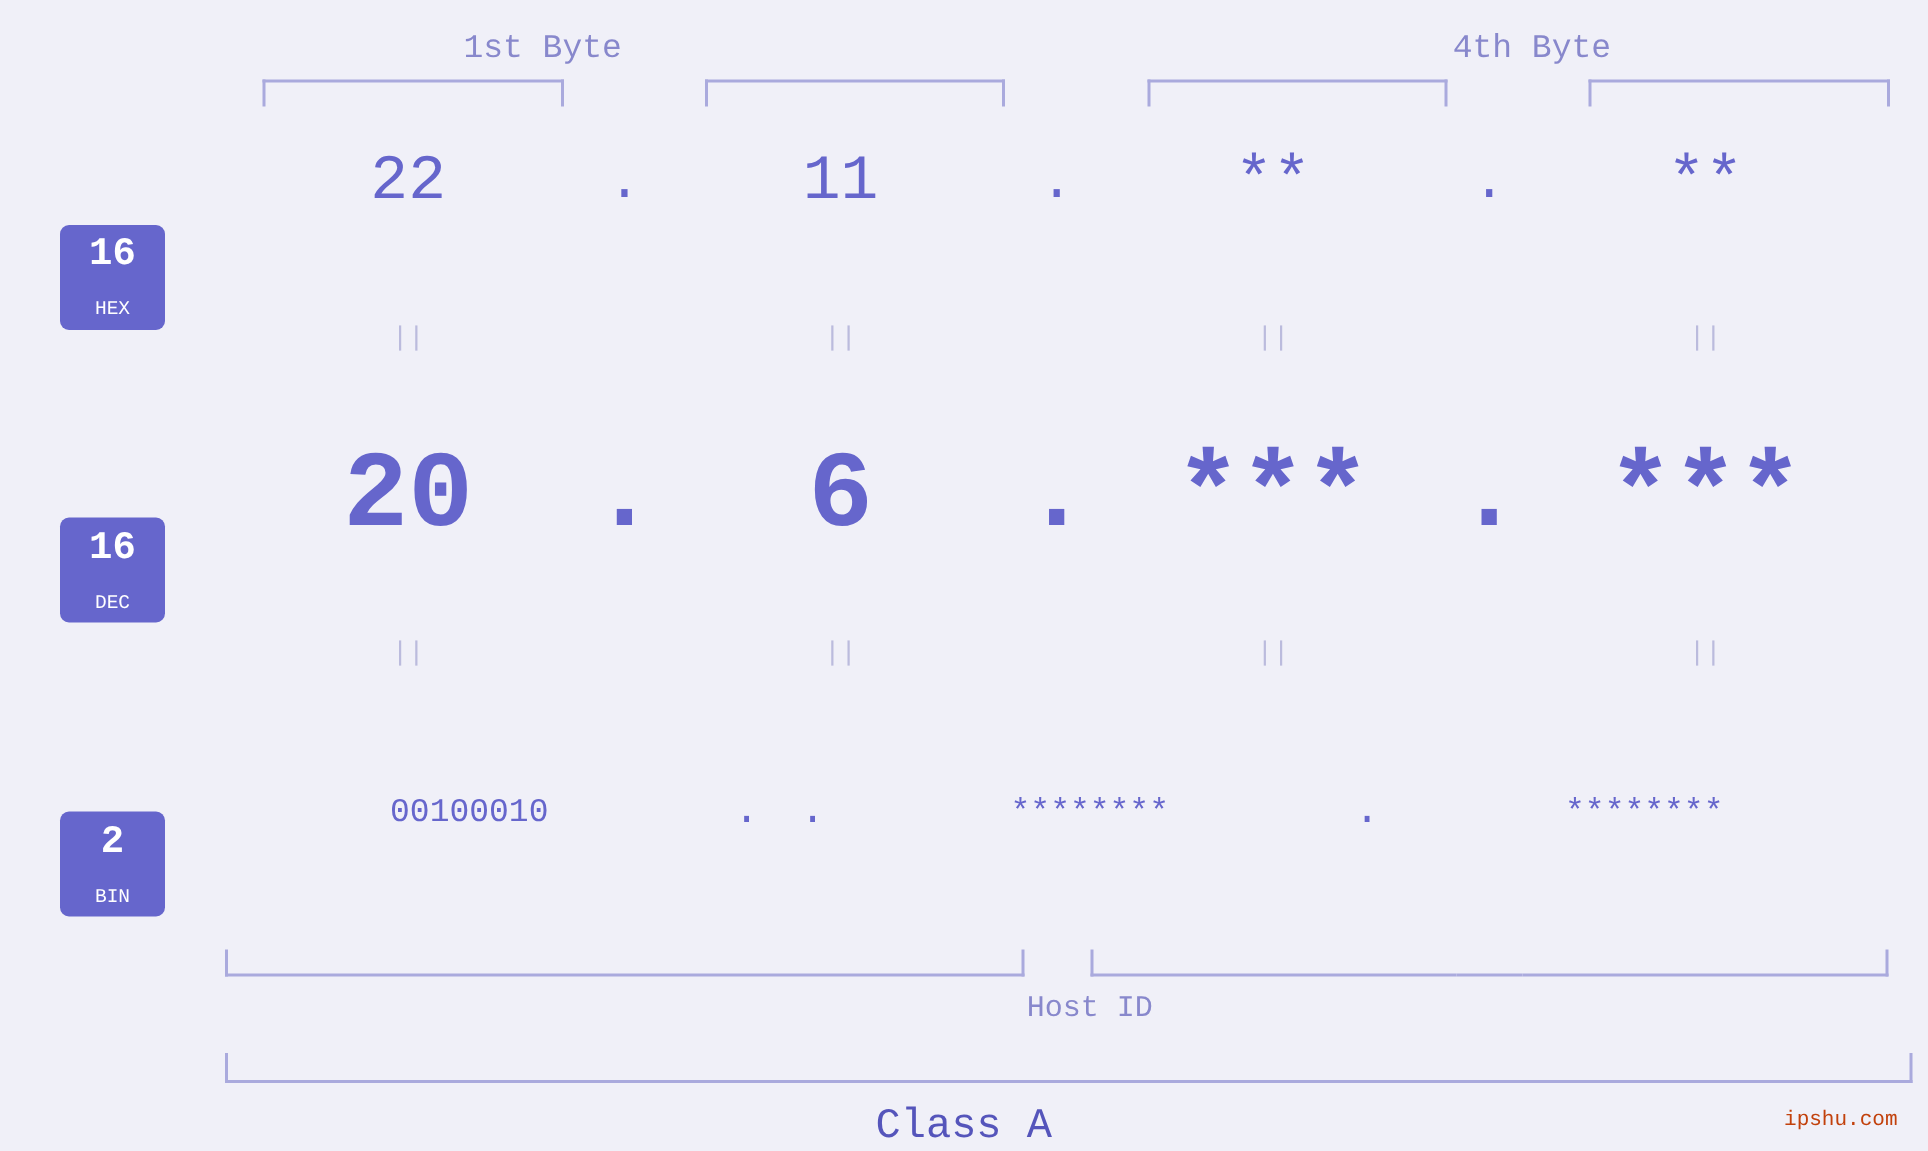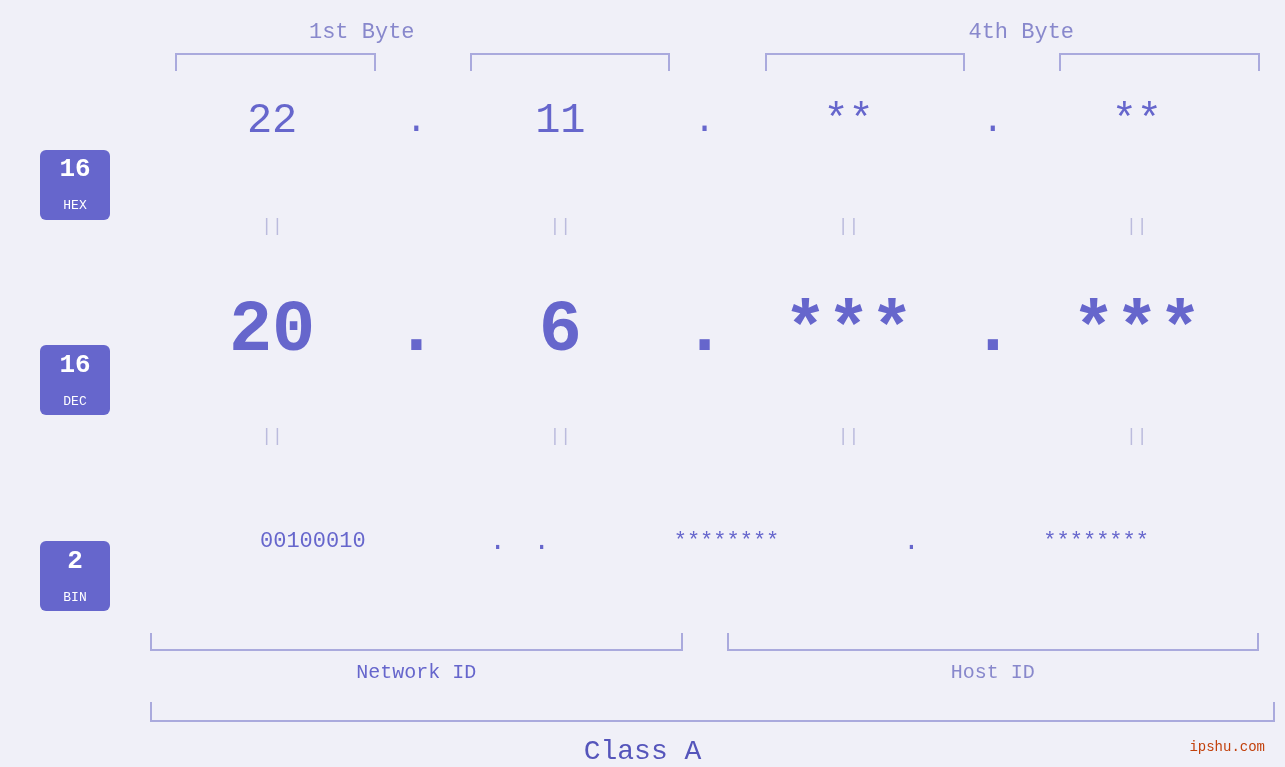--- a/index.html
+++ b/index.html
@@ -347,21 +347,20 @@
           <div style="display:flex; flex:1;">
             <div style="flex:1; border-bottom:2px solid #aaaadd; border-left:2px solid #aaaadd; border-right:0; height:18px;"></div>
           </div>
           <div style="width:44px; border-bottom:2px solid #aaaadd; height:18px;"></div>
           <div style="display:flex; flex:1;">
             <div style="flex:1; border-bottom:2px solid #aaaadd; border-right:2px solid #aaaadd; border-left:0; height:18px;"></div>
           </div>
         </div>
 
         <div style="display:flex; margin-top:6px;">
-          <div style="flex:2.1; text-align:center; color:#6666cc; font-size:20px; font-family:'Courier New',Courier,monospace;">Network ID</div>
           <div style="width:44px;"></div>
           <div style="flex:2.1; text-align:center; color:#8888cc; font-size:20px; font-family:'Courier New',Courier,monospace;">Host ID</div>
         </div>
 
       </div>
 
     </div>
   </div>
 
   <div style="padding-left:150px; padding-right:10px; width:100%; margin-top:8px;">

